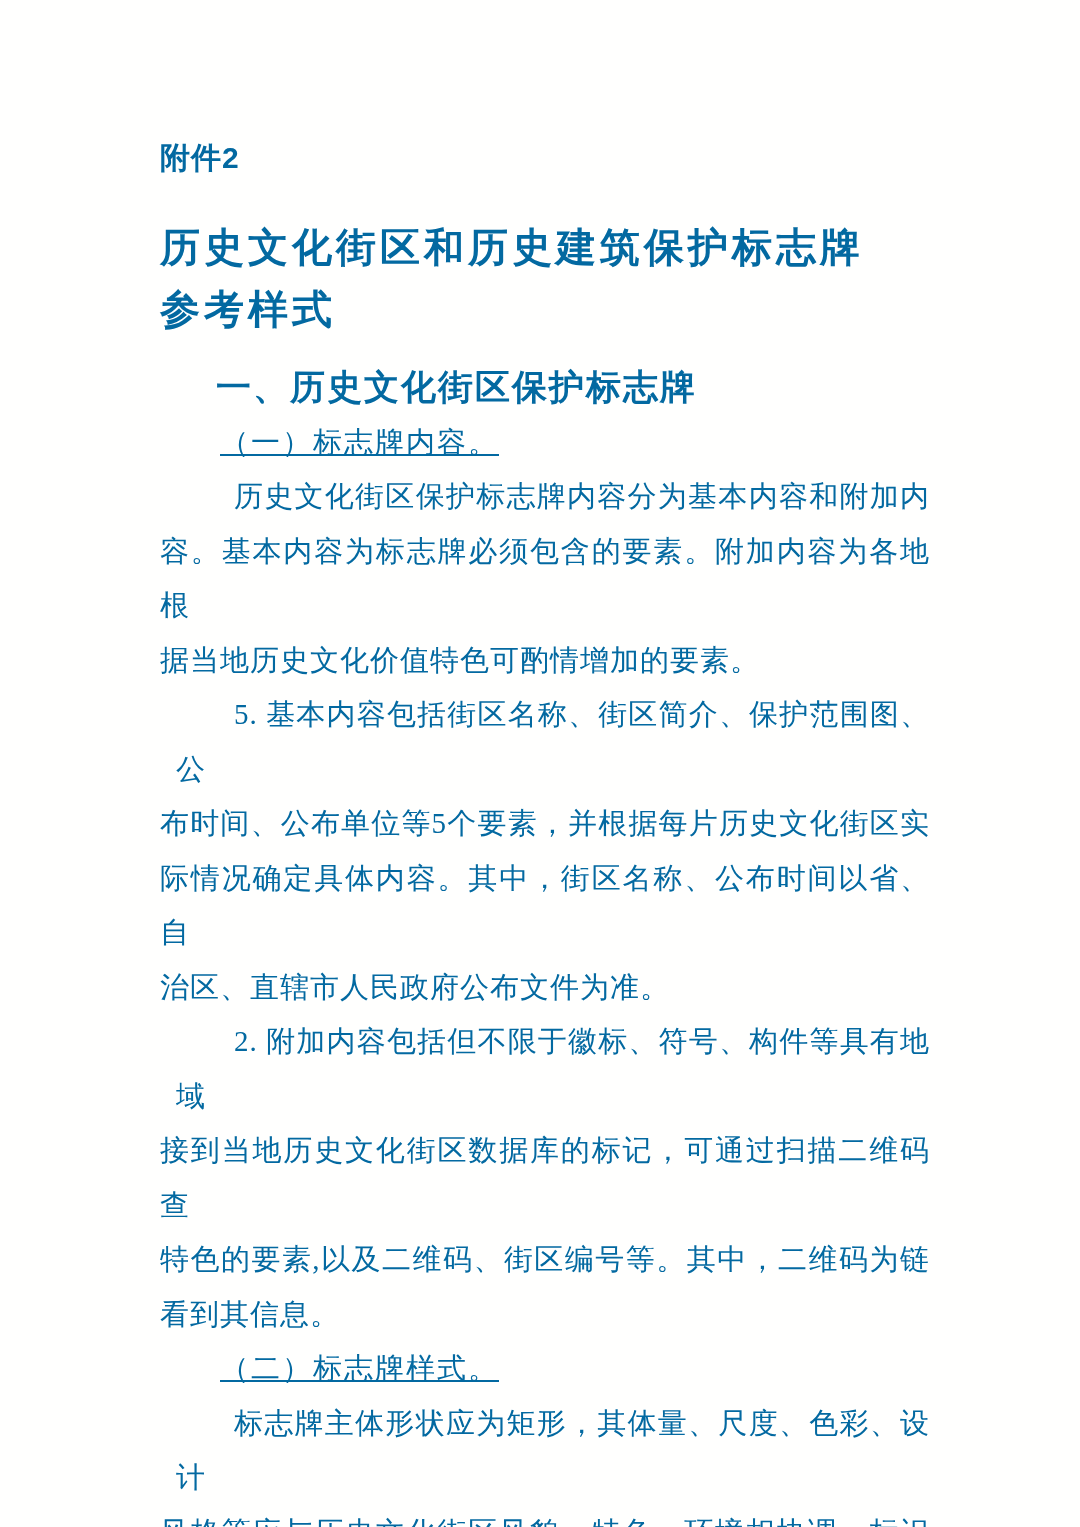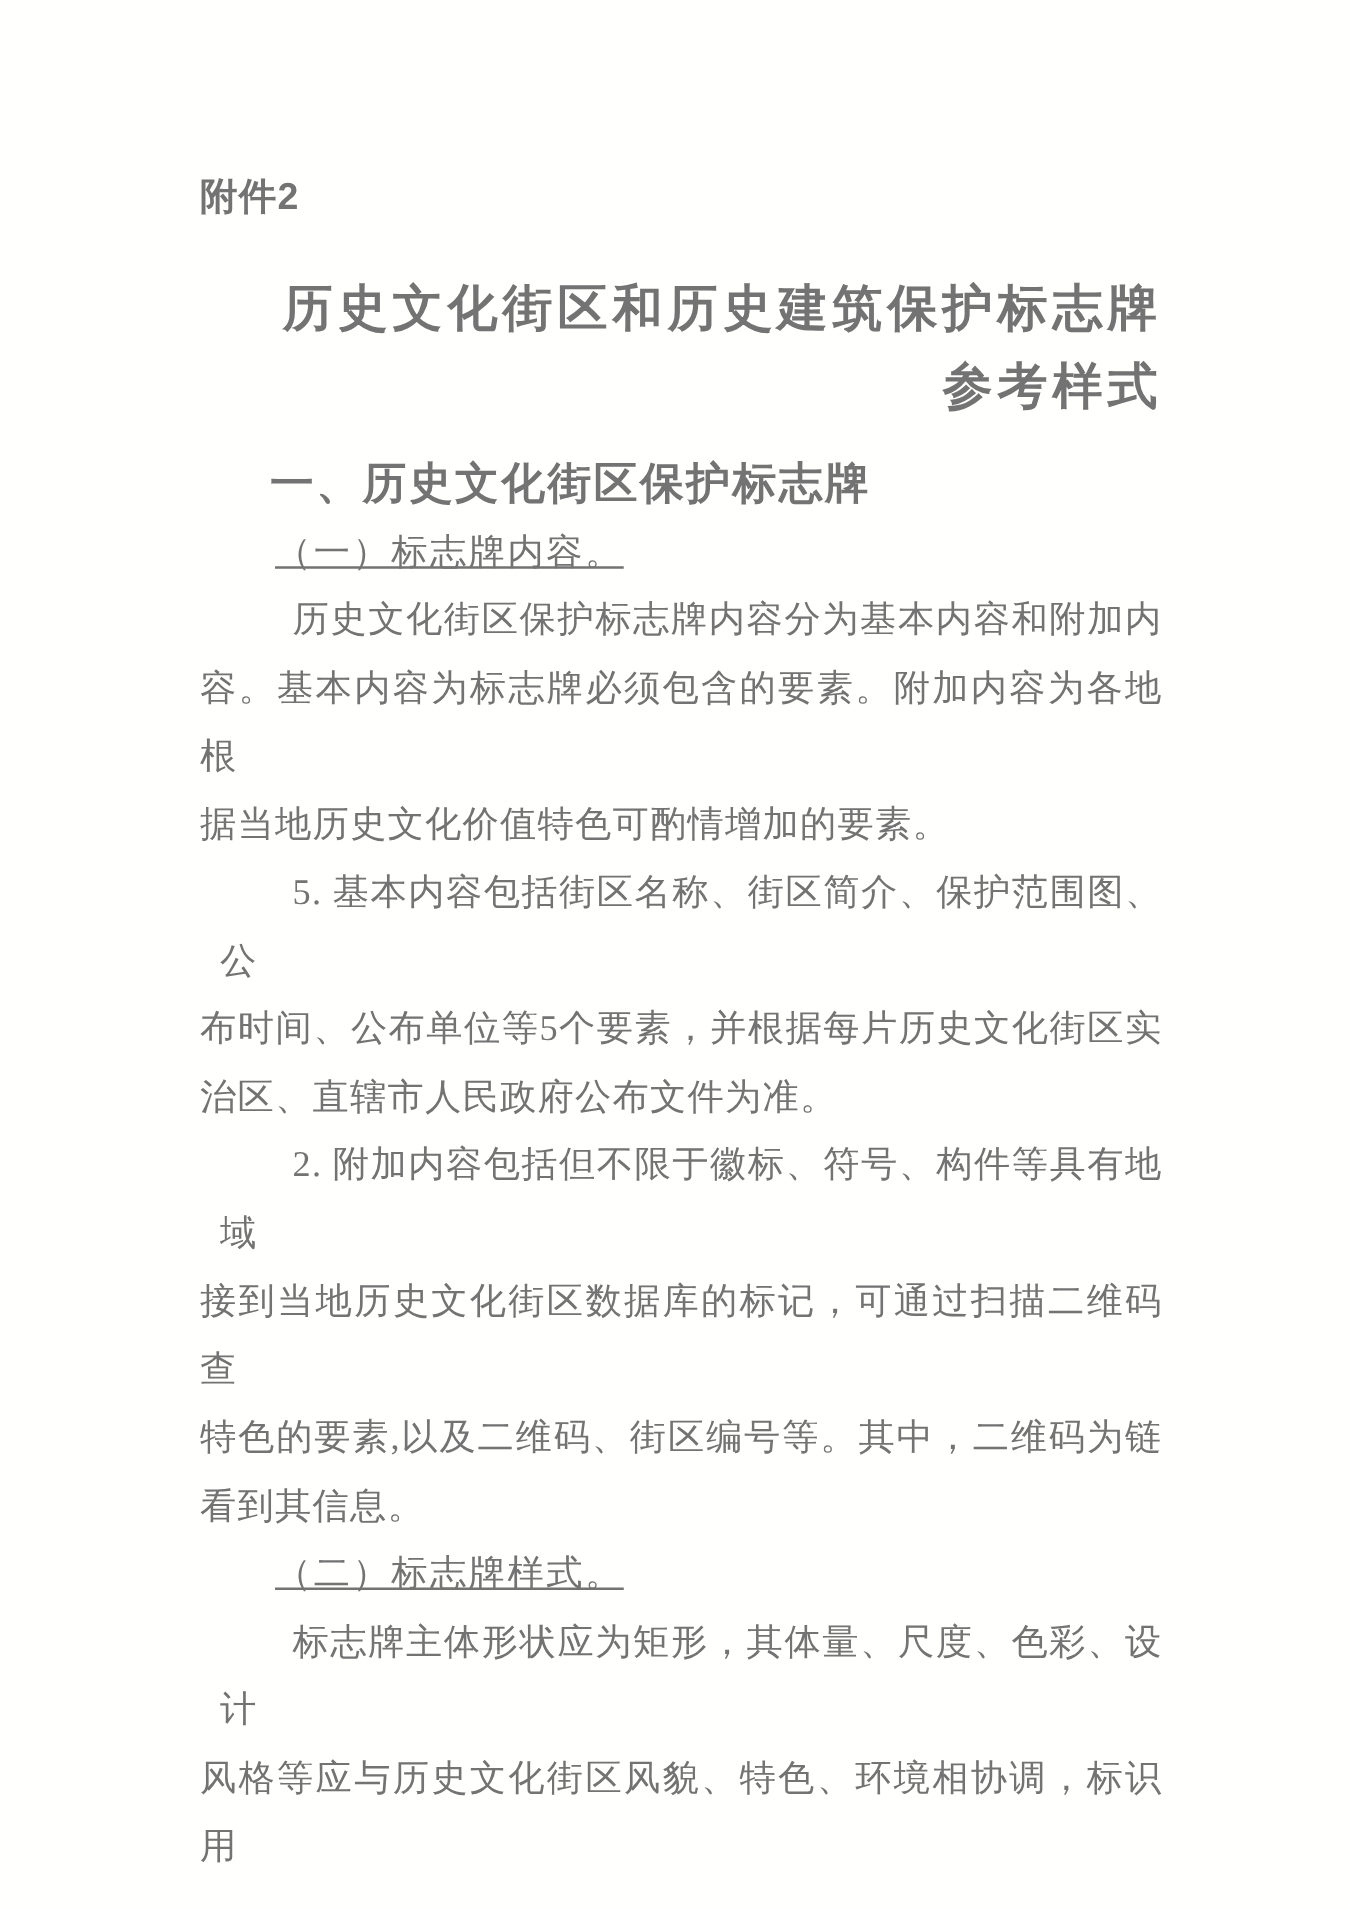--- a/index.html
+++ b/index.html
@@ -1,36 +1,36 @@
 <!DOCTYPE html>
 <html><head>
 <meta charset="utf-8">
 <style>
   html, body { margin: 0; padding: 0; background: #ffffff; }
   .page {
     position: relative;
     width: 1080px;
     height: 1527px;
     background: #fffffe;
-    color: #737373;
+    color: #0369a1;
     overflow: hidden;
     font-family: "Liberation Serif", "DejaVu Serif", serif;
   }
   .attachment-label {
     margin: 138px 0 0 160px;
     font-family: "Liberation Sans", "DejaVu Sans", sans-serif;
     font-weight: bold;
     font-size: 30px;
     line-height: 40px;
     letter-spacing: 1px;
   }
   .doc-title {
     width: 770px;
     margin: 38px 0 0 160px;
-    text-align: right;
+    text-align: left;
     font-family: "Liberation Sans", "DejaVu Sans", sans-serif;
     font-weight: bold;
     font-size: 40px;
     line-height: 62px;
     letter-spacing: 4px;
   }
   .content {
     width: 770px;
     margin: 20px 0 0 160px;
     font-size: 29px;
@@ -75,20 +75,21 @@
     <div class="section-heading">一、历史文化街区保护标志牌</div>
 
     <div class="sub-heading">（一）标志牌内容。</div>
 
     <div class="bline ind">历史文化街区保护标志牌内容分为基本内容和附加内</div>
     <div class="bline">容。基本内容为标志牌必须包含的要素。附加内容为各地根</div>
     <div class="bline last">据当地历史文化价值特色可酌情增加的要素。</div>
 
     <div class="bline ind">5. 基本内容包括街区名称、街区简介、保护范围图、公</div>
     <div class="bline">布时间、公布单位等5个要素，并根据每片历史文化街区实</div>
+    <div class="bline">际情况确定具体内容。其中，街区名称、公布时间以省、自</div>
     <div class="bline last">治区、直辖市人民政府公布文件为准。</div>
 
     <div class="bline ind">2. 附加内容包括但不限于徽标、符号、构件等具有地域</div>
     <div class="bline">接到当地历史文化街区数据库的标记，可通过扫描二维码查</div>
     <div class="bline">特色的要素,以及二维码、街区编号等。其中，二维码为链</div>
     <div class="bline last">看到其信息。</div>
 
     <div class="sub-heading">（二）标志牌样式。</div>
 
     <div class="bline ind">标志牌主体形状应为矩形，其体量、尺度、色彩、设计</div>

